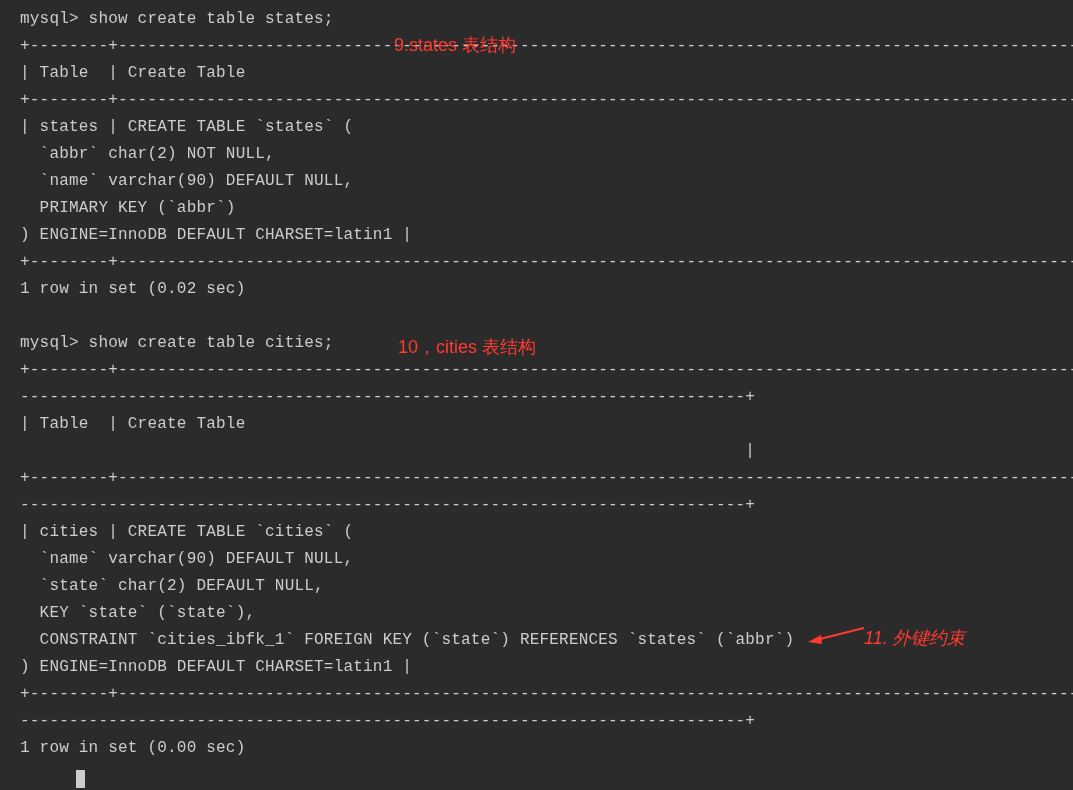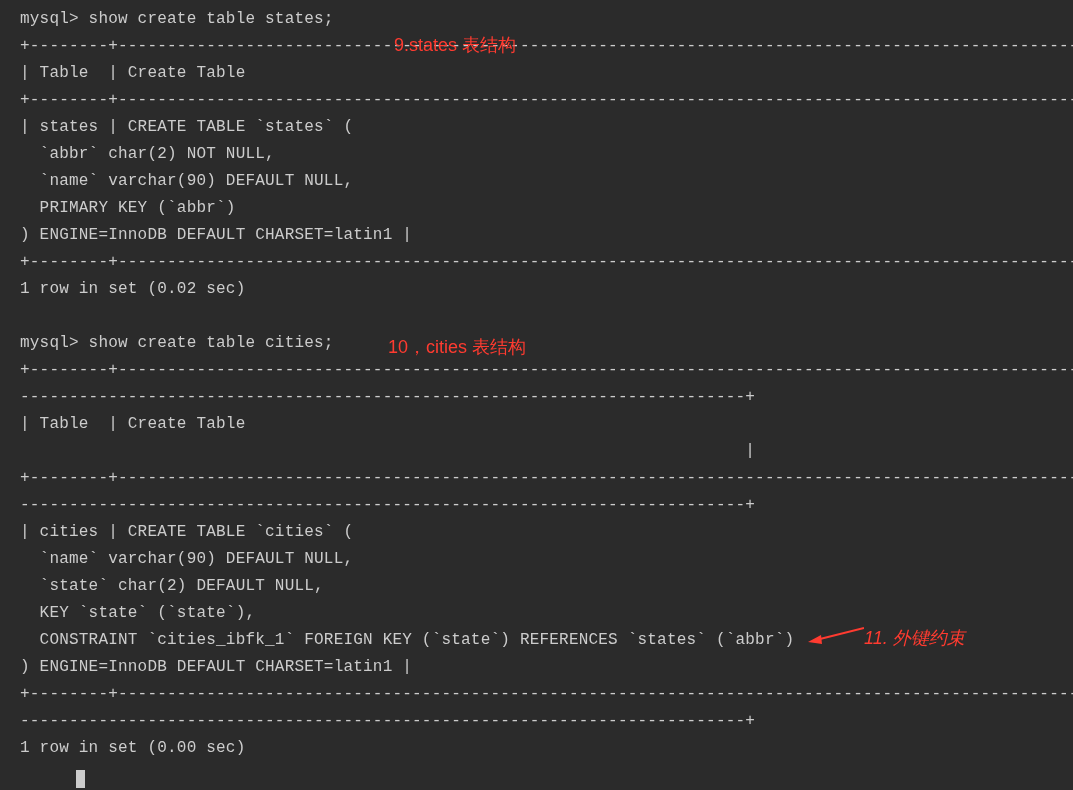--- a/index.html
+++ b/index.html
@@ -69,21 +69,21 @@
   `state` char(2) DEFAULT NULL,
   KEY `state` (`state`),
   CONSTRAINT `cities_ibfk_1` FOREIGN KEY (`state`) REFERENCES `states` (`abbr`)
 ) ENGINE=InnoDB DEFAULT CHARSET=latin1 |
 +--------+----------------------------------------------------------------------------------------------------------------------------
 --------------------------------------------------------------------------+
 1 row in set (0.00 sec)</div>
 
 <div class="annotation" style="left:394px; top:28px;">9.states 表结构</div>
 
-<div class="annotation" style="left:388px; top:330px;">10，cities 表结构</div>
+<div class="annotation" style="left:398px; top:330px;">10，cities 表结构</div>
 
 <div class="annotation" style="left:864px; top:621px;font-style:italic;">11. 外键约束</div>
 
 <svg class="arrow" style="left:808px; top:626px; width:56px; height:20px;" viewBox="0 0 56 20">
   <line x1="56" y1="2" x2="8" y2="14" stroke="#ff3b30" stroke-width="2"></line>
   <polygon points="0,16 13,9 14,18" fill="#ff3b30"></polygon>
 </svg>
 
 <div class="cursor"></div>
 

